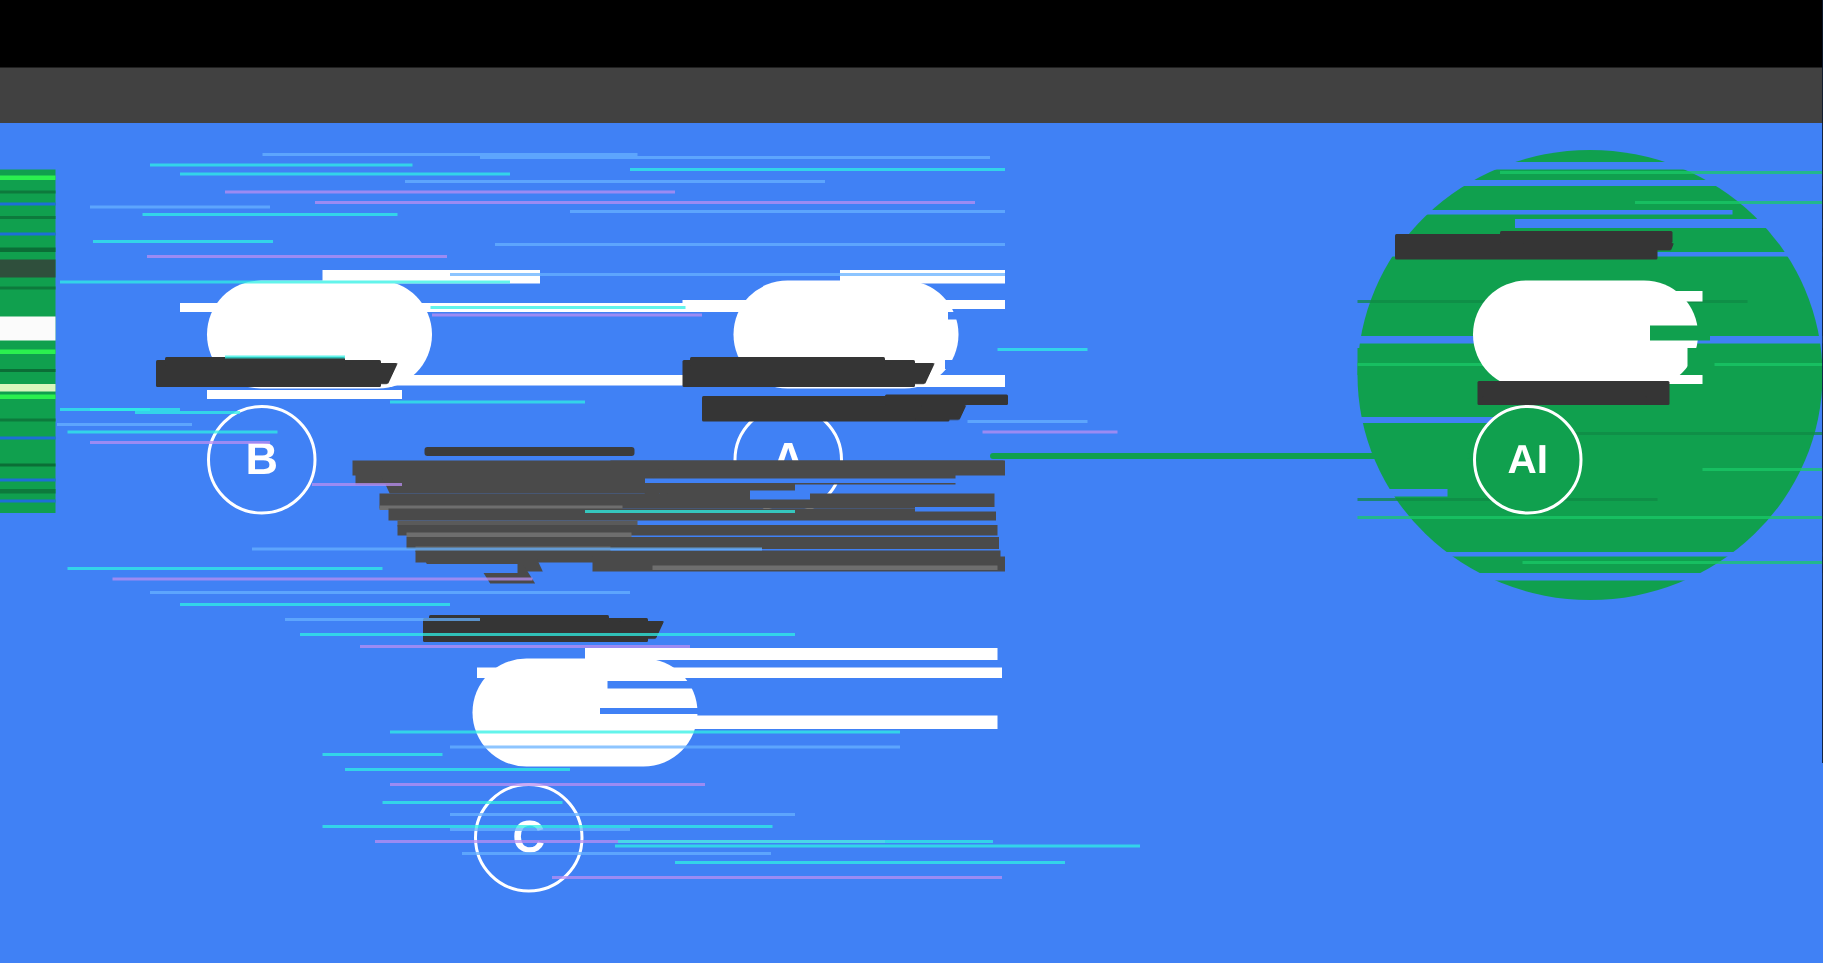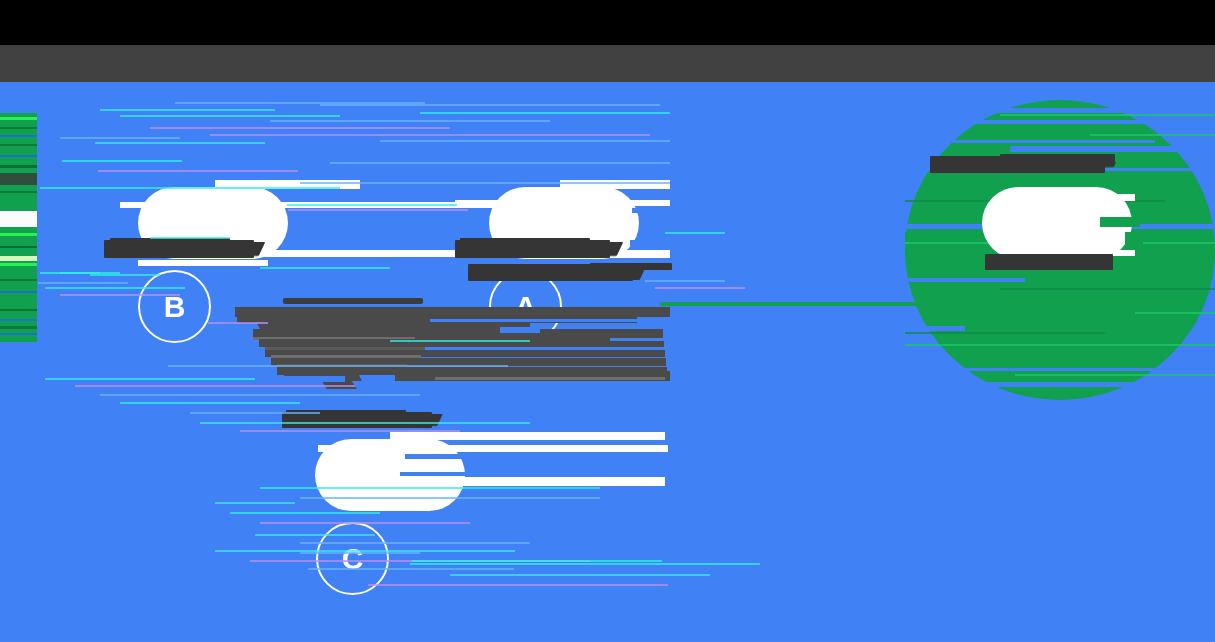--- a/index.html
+++ b/index.html
@@ -153,20 +153,23 @@
 
     <div class="lbl" style="left:930px;top:74px;width:175px;height:17px;"></div>
     <div class="lbl" style="left:1000px;top:72px;width:115px;height:8px;"></div>
     <div class="lbl" style="left:1015px;top:80px;width:100px;height:5px;transform:skewX(-22deg);"></div>
     <div class="lbl-t" style="left:935px;top:73px;width:165px;"></div>
 
     <div class="lbl" style="left:985px;top:172px;width:128px;height:16px;"></div>
     <div class="lbl" style="left:988px;top:182px;width:110px;height:6px;"></div>
     <div class="lbl-t" style="left:990px;top:171px;width:118px;"></div>
 
+    <div class="circle green c-ai">
+      <span>AI</span>
+    </div>
 
     <div class="conn conn-a-ai"></div>
 
     <div class="pill pill-b"></div>
     <div class="whband" style="left:215px;top:98px;width:145px;height:9px;"></div>
     <div class="whband" style="left:120px;top:120px;width:420px;height:6px;"></div>
     <div class="whband" style="left:255px;top:168px;width:400px;height:7px;"></div>
     <div class="blband" style="left:288px;top:130px;width:100px;height:5px;"></div>
     <div class="blband" style="left:286px;top:158px;width:95px;height:6px;"></div>
     <div class="whband" style="left:138px;top:178px;width:130px;height:6px;"></div>

